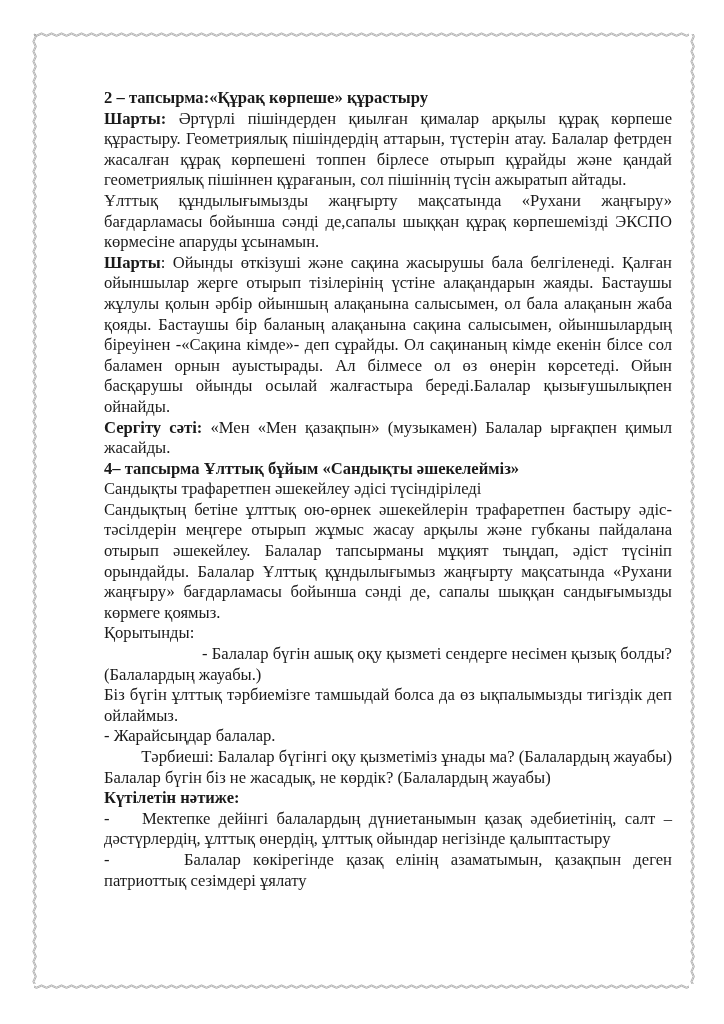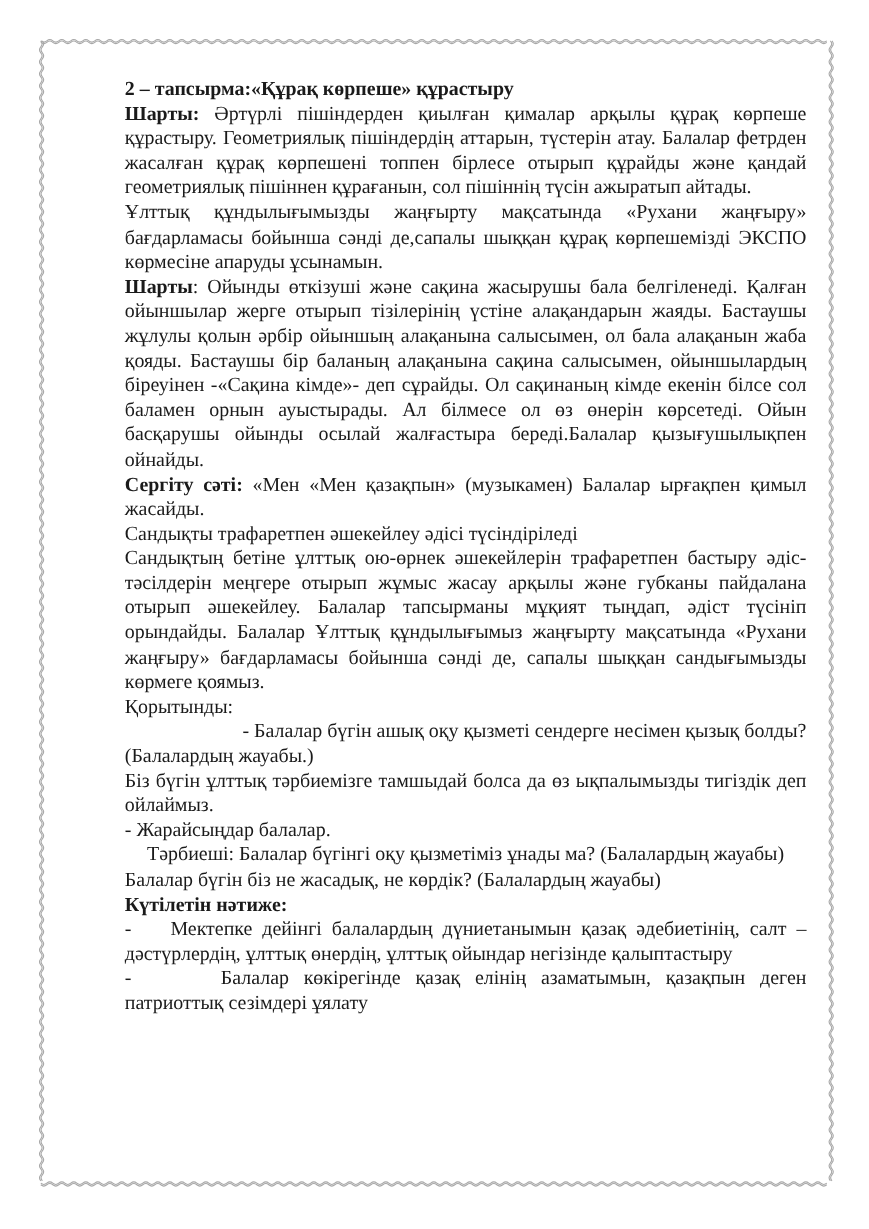--- a/index.html
+++ b/index.html
@@ -3,21 +3,21 @@
 <meta charset="utf-8">
 <style>
   html, body { margin:0; padding:0; background:#fff; }
   body { width:724px; height:1024px; position:relative; overflow:hidden; }
   .frame {
     position:absolute; left:30px; top:30px; width:666px; height:960px;
     box-sizing:border-box;
   }
   .frame svg { position:absolute; left:0; top:0; width:100%; height:100%; }
   .content {
-    position:absolute; left:104px; top:64px; width:568px;
+    position:absolute; left:104px; top:88px; width:568px;
     font-family:"Liberation Serif", serif; font-size:16.6px; line-height:20.6px;
     color:#1a1a1a; text-align:justify;
   }
   .content p { margin:0; }
   .b { font-weight:bold;margin-top:38px; }
   .indent-dash { display:inline-block; width:38px; }
   .indent-dash2 { display:inline-block; width:80px; }
 </style>
 </head>
 <body>
@@ -34,25 +34,26 @@
       <path d="M662,4 Q664.2,6.5 662,9 Q659.8,11.5 662,14 Q664.2,16.5 662,19 Q659.8,21.5 662,24 Q664.2,26.5 662,29 Q659.8,31.5 662,34 Q664.2,36.5 662,39 Q659.8,41.5 662,44 Q664.2,46.5 662,49 Q659.8,51.5 662,54 Q664.2,56.5 662,59 Q659.8,61.5 662,64 Q664.2,66.5 662,69 Q659.8,71.5 662,74 Q664.2,76.5 662,79 Q659.8,81.5 662,84 Q664.2,86.5 662,89 Q659.8,91.5 662,94 Q664.2,96.5 662,99 Q659.8,101.5 662,104 Q664.2,106.5 662,109 Q659.8,111.5 662,114 Q664.2,116.5 662,119 Q659.8,121.5 662,124 Q664.2,126.5 662,129 Q659.8,131.5 662,134 Q664.2,136.5 662,139 Q659.8,141.5 662,144 Q664.2,146.5 662,149 Q659.8,151.5 662,154 Q664.2,156.5 662,159 Q659.8,161.5 662,164 Q664.2,166.5 662,169 Q659.8,171.5 662,174 Q664.2,176.5 662,179 Q659.8,181.5 662,184 Q664.2,186.5 662,189 Q659.8,191.5 662,194 Q664.2,196.5 662,199 Q659.8,201.5 662,204 Q664.2,206.5 662,209 Q659.8,211.5 662,214 Q664.2,216.5 662,219 Q659.8,221.5 662,224 Q664.2,226.5 662,229 Q659.8,231.5 662,234 Q664.2,236.5 662,239 Q659.8,241.5 662,244 Q664.2,246.5 662,249 Q659.8,251.5 662,254 Q664.2,256.5 662,259 Q659.8,261.5 662,264 Q664.2,266.5 662,269 Q659.8,271.5 662,274 Q664.2,276.5 662,279 Q659.8,281.5 662,284 Q664.2,286.5 662,289 Q659.8,291.5 662,294 Q664.2,296.5 662,299 Q659.8,301.5 662,304 Q664.2,306.5 662,309 Q659.8,311.5 662,314 Q664.2,316.5 662,319 Q659.8,321.5 662,324 Q664.2,326.5 662,329 Q659.8,331.5 662,334 Q664.2,336.5 662,339 Q659.8,341.5 662,344 Q664.2,346.5 662,349 Q659.8,351.5 662,354 Q664.2,356.5 662,359 Q659.8,361.5 662,364 Q664.2,366.5 662,369 Q659.8,371.5 662,374 Q664.2,376.5 662,379 Q659.8,381.5 662,384 Q664.2,386.5 662,389 Q659.8,391.5 662,394 Q664.2,396.5 662,399 Q659.8,401.5 662,404 Q664.2,406.5 662,409 Q659.8,411.5 662,414 Q664.2,416.5 662,419 Q659.8,421.5 662,424 Q664.2,426.5 662,429 Q659.8,431.5 662,434 Q664.2,436.5 662,439 Q659.8,441.5 662,444 Q664.2,446.5 662,449 Q659.8,451.5 662,454 Q664.2,456.5 662,459 Q659.8,461.5 662,464 Q664.2,466.5 662,469 Q659.8,471.5 662,474 Q664.2,476.5 662,479 Q659.8,481.5 662,484 Q664.2,486.5 662,489 Q659.8,491.5 662,494 Q664.2,496.5 662,499 Q659.8,501.5 662,504 Q664.2,506.5 662,509 Q659.8,511.5 662,514 Q664.2,516.5 662,519 Q659.8,521.5 662,524 Q664.2,526.5 662,529 Q659.8,531.5 662,534 Q664.2,536.5 662,539 Q659.8,541.5 662,544 Q664.2,546.5 662,549 Q659.8,551.5 662,554 Q664.2,556.5 662,559 Q659.8,561.5 662,564 Q664.2,566.5 662,569 Q659.8,571.5 662,574 Q664.2,576.5 662,579 Q659.8,581.5 662,584 Q664.2,586.5 662,589 Q659.8,591.5 662,594 Q664.2,596.5 662,599 Q659.8,601.5 662,604 Q664.2,606.5 662,609 Q659.8,611.5 662,614 Q664.2,616.5 662,619 Q659.8,621.5 662,624 Q664.2,626.5 662,629 Q659.8,631.5 662,634 Q664.2,636.5 662,639 Q659.8,641.5 662,644 Q664.2,646.5 662,649 Q659.8,651.5 662,654 Q664.2,656.5 662,659 Q659.8,661.5 662,664 Q664.2,666.5 662,669 Q659.8,671.5 662,674 Q664.2,676.5 662,679 Q659.8,681.5 662,684 Q664.2,686.5 662,689 Q659.8,691.5 662,694 Q664.2,696.5 662,699 Q659.8,701.5 662,704 Q664.2,706.5 662,709 Q659.8,711.5 662,714 Q664.2,716.5 662,719 Q659.8,721.5 662,724 Q664.2,726.5 662,729 Q659.8,731.5 662,734 Q664.2,736.5 662,739 Q659.8,741.5 662,744 Q664.2,746.5 662,749 Q659.8,751.5 662,754 Q664.2,756.5 662,759 Q659.8,761.5 662,764 Q664.2,766.5 662,769 Q659.8,771.5 662,774 Q664.2,776.5 662,779 Q659.8,781.5 662,784 Q664.2,786.5 662,789 Q659.8,791.5 662,794 Q664.2,796.5 662,799 Q659.8,801.5 662,804 Q664.2,806.5 662,809 Q659.8,811.5 662,814 Q664.2,816.5 662,819 Q659.8,821.5 662,824 Q664.2,826.5 662,829 Q659.8,831.5 662,834 Q664.2,836.5 662,839 Q659.8,841.5 662,844 Q664.2,846.5 662,849 Q659.8,851.5 662,854 Q664.2,856.5 662,859 Q659.8,861.5 662,864 Q664.2,866.5 662,869 Q659.8,871.5 662,874 Q664.2,876.5 662,879 Q659.8,881.5 662,884 Q664.2,886.5 662,889 Q659.8,891.5 662,894 Q664.2,896.5 662,899 Q659.8,901.5 662,904 Q664.2,906.5 662,909 Q659.8,911.5 662,914 Q664.2,916.5 662,919 Q659.8,921.5 662,924 Q664.2,926.5 662,929 Q659.8,931.5 662,934 Q664.2,936.5 662,939 Q659.8,941.5 662,944 Q664.2,946.5 662,949 Q659.8,951.5 662,954" fill="none" stroke="#a8a8a8" stroke-width="0.9" transform="translate(1.3,0)"></path>
     </svg>
 </div>
 
 <div class="content">
   <p class="b">2 – тапсырма:«Құрақ көрпеше» құрастыру</p>
   <p><span class="b">Шарты:</span><span> Әртүрлі пішіндерден  қиылған қималар арқылы құрақ көрпеше құрастыру. Геометриялық пішіндердің аттарын, түстерін атау. Балалар фетрден жасалған құрақ көрпешені топпен бірлесе отырып құрайды және қандай геометриялық пішіннен құрағанын, сол пішіннің түсін ажыратып айтады.</span></p>
   <p>Ұлттық құндылығымызды  жаңғырту мақсатында  «Рухани жаңғыру» бағдарламасы бойынша  сәнді де,сапалы шыққан  құрақ көрпешемізді ЭКСПО көрмесіне апаруды ұсынамын.</p>
   <p><span class="b">Шарты</span><span>: Ойынды өткізуші және сақина жасырушы бала белгіленеді. Қалған ойыншылар жерге отырып тізілерінің үстіне алақандарын жаяды. Бастаушы жұлулы қолын әрбір ойыншың алақанына салысымен, ол бала алақанын жаба қояды. Бастаушы бір баланың алақанына сақина салысымен, ойыншылардың біреуінен -«Сақина кімде»- деп сұрайды. Ол сақинаның кімде екенін білсе сол баламен орнын ауыстырады. Ал білмесе ол өз өнерін көрсетеді. Ойын басқарушы ойынды осылай жалғастыра береді.Балалар қызығушылықпен ойнайды.</span></p>
   <p><span class="b">Сергіту сәті:</span><span> «Мен «Мен қазақпын» (музыкамен) Балалар ырғақпен қимыл жасайды.</span></p>
+  <p class="b">4– тапсырма Ұлттық  бұйым «Сандықты әшекелейміз»</p>
   <p>Сандықты трафаретпен әшекейлеу  әдісі түсіндіріледі</p>
   <p>Сандықтың бетіне ұлттық ою-өрнек әшекейлерін трафаретпен бастыру әдіс-тәсілдерін меңгере отырып жұмыс жасау арқылы және губканы пайдалана отырып  әшекейлеу. Балалар тапсырманы мұқият тыңдап, әдіст түсініп орындайды. Балалар  Ұлттық құндылығымыз жаңғырту мақсатында «Рухани жаңғыру» бағдарламасы бойынша сәнді де, сапалы шыққан сандығымызды көрмеге қоямыз.</p>
   <p>Қорытынды:</p>
   <p style="text-align:right;">- Балалар бүгін ашық оқу қызметі сендерге несімен қызық болды?</p>
   <p>(Балалардың жауабы.)</p>
   <p>Біз бүгін  ұлттық тәрбиемізге тамшыдай болса да өз ықпалымызды тигіздік деп ойлаймыз.</p>
   <p>- Жарайсыңдар балалар.</p>
-  <p style="text-align:center;">Тәрбиеші: Балалар бүгінгі оқу қызметіміз ұнады ма?  (Балалардың жауабы)</p>
+  <p style="text-align:right;">Тәрбиеші: Балалар бүгінгі оқу қызметіміз ұнады ма?  (Балалардың жауабы)</p>
   <p style="text-align:left;">Балалар бүгін  біз не жасадық, не көрдік?  (Балалардың жауабы)</p>
   <p class="b">Күтілетін нәтиже:</p>
   <p><span class="indent-dash">-</span><span>Мектепке дейінгі балалардың дүниетанымын қазақ әдебиетінің, салт – дәстүрлердің, ұлттық өнердің, ұлттық ойындар негізінде қалыптастыру</span></p>
   <p><span class="indent-dash2">-</span><span>Балалар көкірегінде қазақ елінің азаматымын, қазақпын деген патриоттық сезімдері ұялату</span></p>
 </div>
 
 </body></html>

